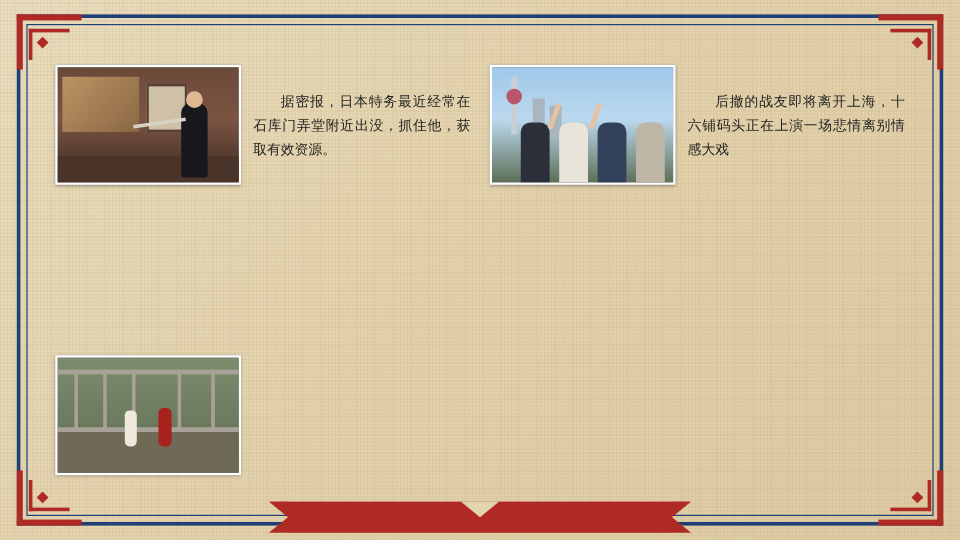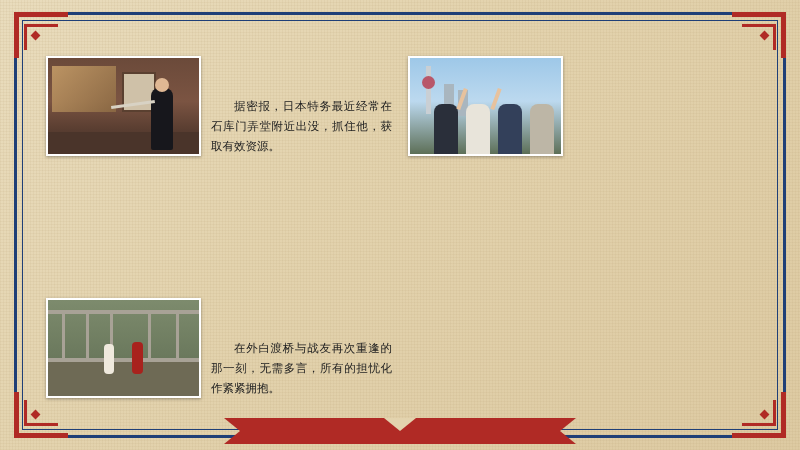--- a/index.html
+++ b/index.html
@@ -102,21 +102,21 @@
   }
 
   
   .content {
     position: absolute;
     left: 46px; right: 46px; top: 52px; bottom: 52px;
     display: flex; gap: 16px;
   }
   .column { flex: 1; display: flex; flex-direction: column; justify-content: space-between; }
   .row {
-    display: flex; align-items: flex-end; gap: 10px;
+    display: flex; align-items: center; gap: 10px;
     height: 104px;
   }
   .thumb {
     width: 155px; height: 100px;
     border: 2px solid #fff;
     box-shadow: 0 1px 3px rgba(0,0,0,0.35);
     overflow: hidden;
     position: relative;
     flex: none;
     background: #777;
@@ -249,21 +249,20 @@
           <div class="d" style="left:14px;"></div>
             <div class="d" style="left:38px;"></div>
           <div class="d" style="left:62px;"></div>
             <div class="d" style="left:100px;"></div>
           <div class="d" style="left:128px;"></div>
           <div class="deck"></div>
             <div class="pA"></div>
             <div class="pB"></div>
         </div>
       </div>
-      <div class="caption">在外白渡桥与战友再次重逢的那一刻，无需多言，所有的担忧化作紧紧拥抱。</div>
     </div>
 
   </div>
 
   <div class="column">
 
 
 
     <div class="row">
       <div class="thumb">
@@ -273,20 +272,21 @@
           <div class="sky-bld" style="left:34px;"></div>
           <div class="sky-bld" style="left:48px;height:26px;top:32px;"></div>
           <div class="bk" style="left:24px;background:#2a2f3a;"></div>
           <div class="bk" style="left:56px;background:#e8e4da;"></div>
           <div class="bk" style="left:88px;background:#33405a;"></div>
           <div class="bk" style="left:120px;background:#bdb6a6;"></div>
           <div class="arm" style="left:50px;bottom:44px;"></div>
           <div class="arm" style="left:84px;bottom:44px;"></div>
         </div>
       </div>
+      <div class="caption">后撤的战友即将离开上海，十六铺码头正在上演一场悲情离别情感大戏</div>
     </div>
 
   </div>
 </div>
 
 <div class="bottom-ribbon">
   <div class="bottom-notch"></div>
 </div>
 
 </body></html>

